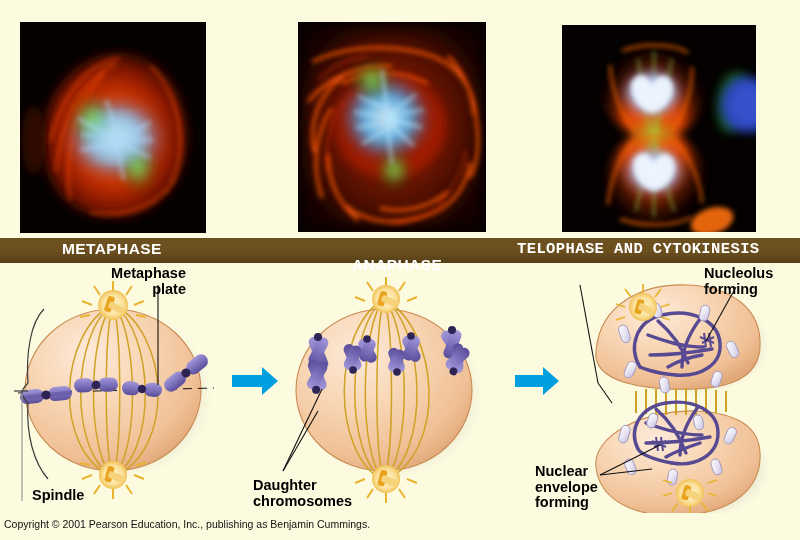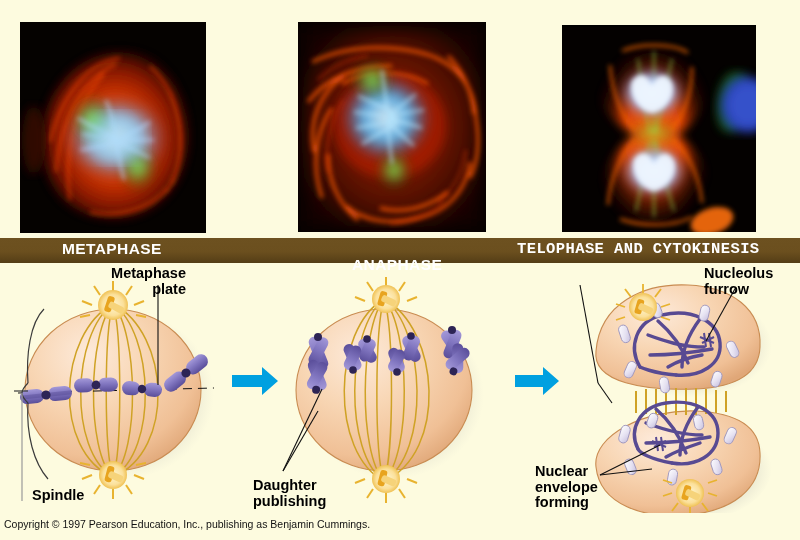--- a/index.html
+++ b/index.html
@@ -584,25 +584,25 @@
       </g>
     </svg>
   </div>
 
   <div class="clabel right" style="left:60px;top:266px;width:126px;">Metaphase
 plate</div>
 
   <div class="clabel left" style="left:32px;top:488px;">Spindle</div>
 
   <div class="clabel left" style="left:253px;top:478px;">Daughter
-publishing</div>
+chromosomes</div>
 
 
   <div class="clabel left" style="left:704px;top:266px;">Nucleolus
-furrow</div>
+forming</div>
 
   <div class="clabel left" style="left:535px;top:464px;">Nuclear
 envelope
 forming</div>
 
-  <div class="copyright">Copyright © 1997 Pearson Education, Inc., publishing as Benjamin Cummings.</div>
+  <div class="copyright">Copyright © 2001 Pearson Education, Inc., publishing as Benjamin Cummings.</div>
 
 </div>
 
 </body></html>

